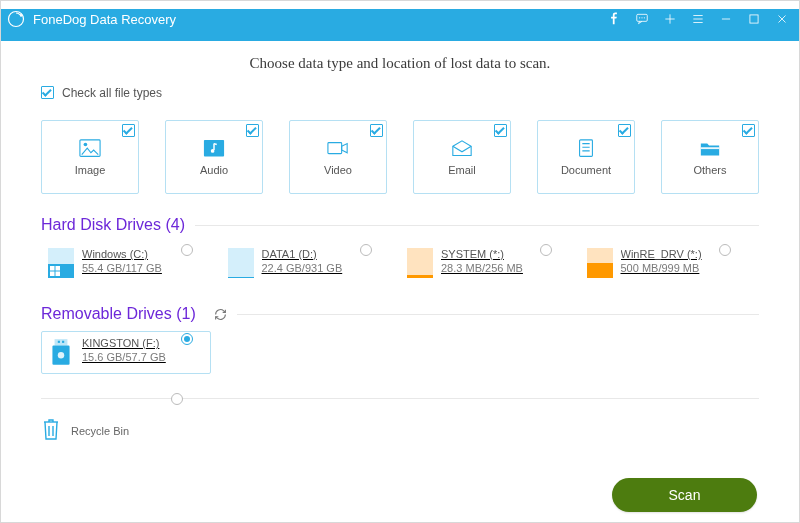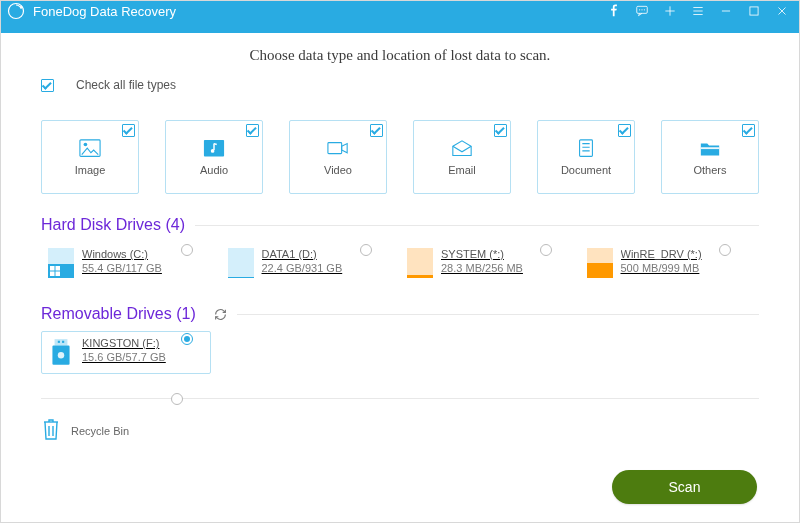--- a/index.html
+++ b/index.html
@@ -1,28 +1,28 @@
 <!DOCTYPE html>
 <html><head>
 <meta charset="utf-8">
 <style>
   * { box-sizing: border-box; margin: 0; padding: 0; font-family: "Segoe UI", Arial, sans-serif; }
   body { width: 800px; height: 523px; background: #ffffff; overflow: hidden; border: 1px solid #d8d8d8; }
-  .titlebar { height: 32px; background: #29abe2; display: flex; align-items: center; justify-content: space-between; color: #fff; padding: 0 10px 12px 6px; }
+  .titlebar { height: 32px; background: #29abe2; display: flex; align-items: center; justify-content: space-between; color: #fff; padding: 0 10px 12px 6px; margin-top: 8px; }
   .titlebar-left { display: flex; align-items: center; gap: 8px; }
   .titlebar-left .logo { width: 18px; height: 18px; }
   .titlebar-title { font-size: 13px; font-weight: 400; }
   .titlebar-right { display: flex; align-items: center; gap: 14px; }
   .titlebar-right .tb-icon { width: 14px; height: 14px; display: flex; align-items: center; justify-content: center; cursor: pointer; }
   .titlebar-right svg { width: 14px; height: 14px; stroke: #fff; fill: none; stroke-width: 1.4; }
 
   .content { padding: 14px 40px 18px 40px; }
   .heading { text-align: center; font-size: 15px; color: #3b3b3b; font-weight: 500; margin-bottom: 14px; font-family: Liberation Serif, serif; }
 
-  .checkall-row { display: flex; align-items: flex-end; gap: 22px; margin-bottom: 28px; }
+  .checkall-row { display: flex; align-items: flex-start; gap: 8px; margin-bottom: 20px; }
   .chk { width: 13px; height: 13px; border: 1px solid #29abe2; display: inline-flex; align-items: center; justify-content: center; border-radius: 1px; }
   .chk .tick { width: 9px; height: 5px; border-left: 2px solid #29abe2; border-bottom: 2px solid #29abe2; transform: rotate(-45deg) translate(0px,-1px); }
   .checkall-label { font-size: 12px; color: #555; }
 
   .type-row { display: flex; gap: 26px; margin-bottom: 22px; }
   .type-card { position: relative; flex: 1; height: 74px; border: 1px solid #b5e0f3; border-radius: 2px; display: flex; flex-direction: column; align-items: center; justify-content: center; gap: 6px; cursor: pointer; }
   .type-card .card-chk { position: absolute; top: 3px; right: 3px; }
   .type-card .type-icon { width: 22px; height: 20px; display: flex; align-items: center; justify-content: center; }
   .type-card .type-label { font-size: 11px; color: #555; }
 

